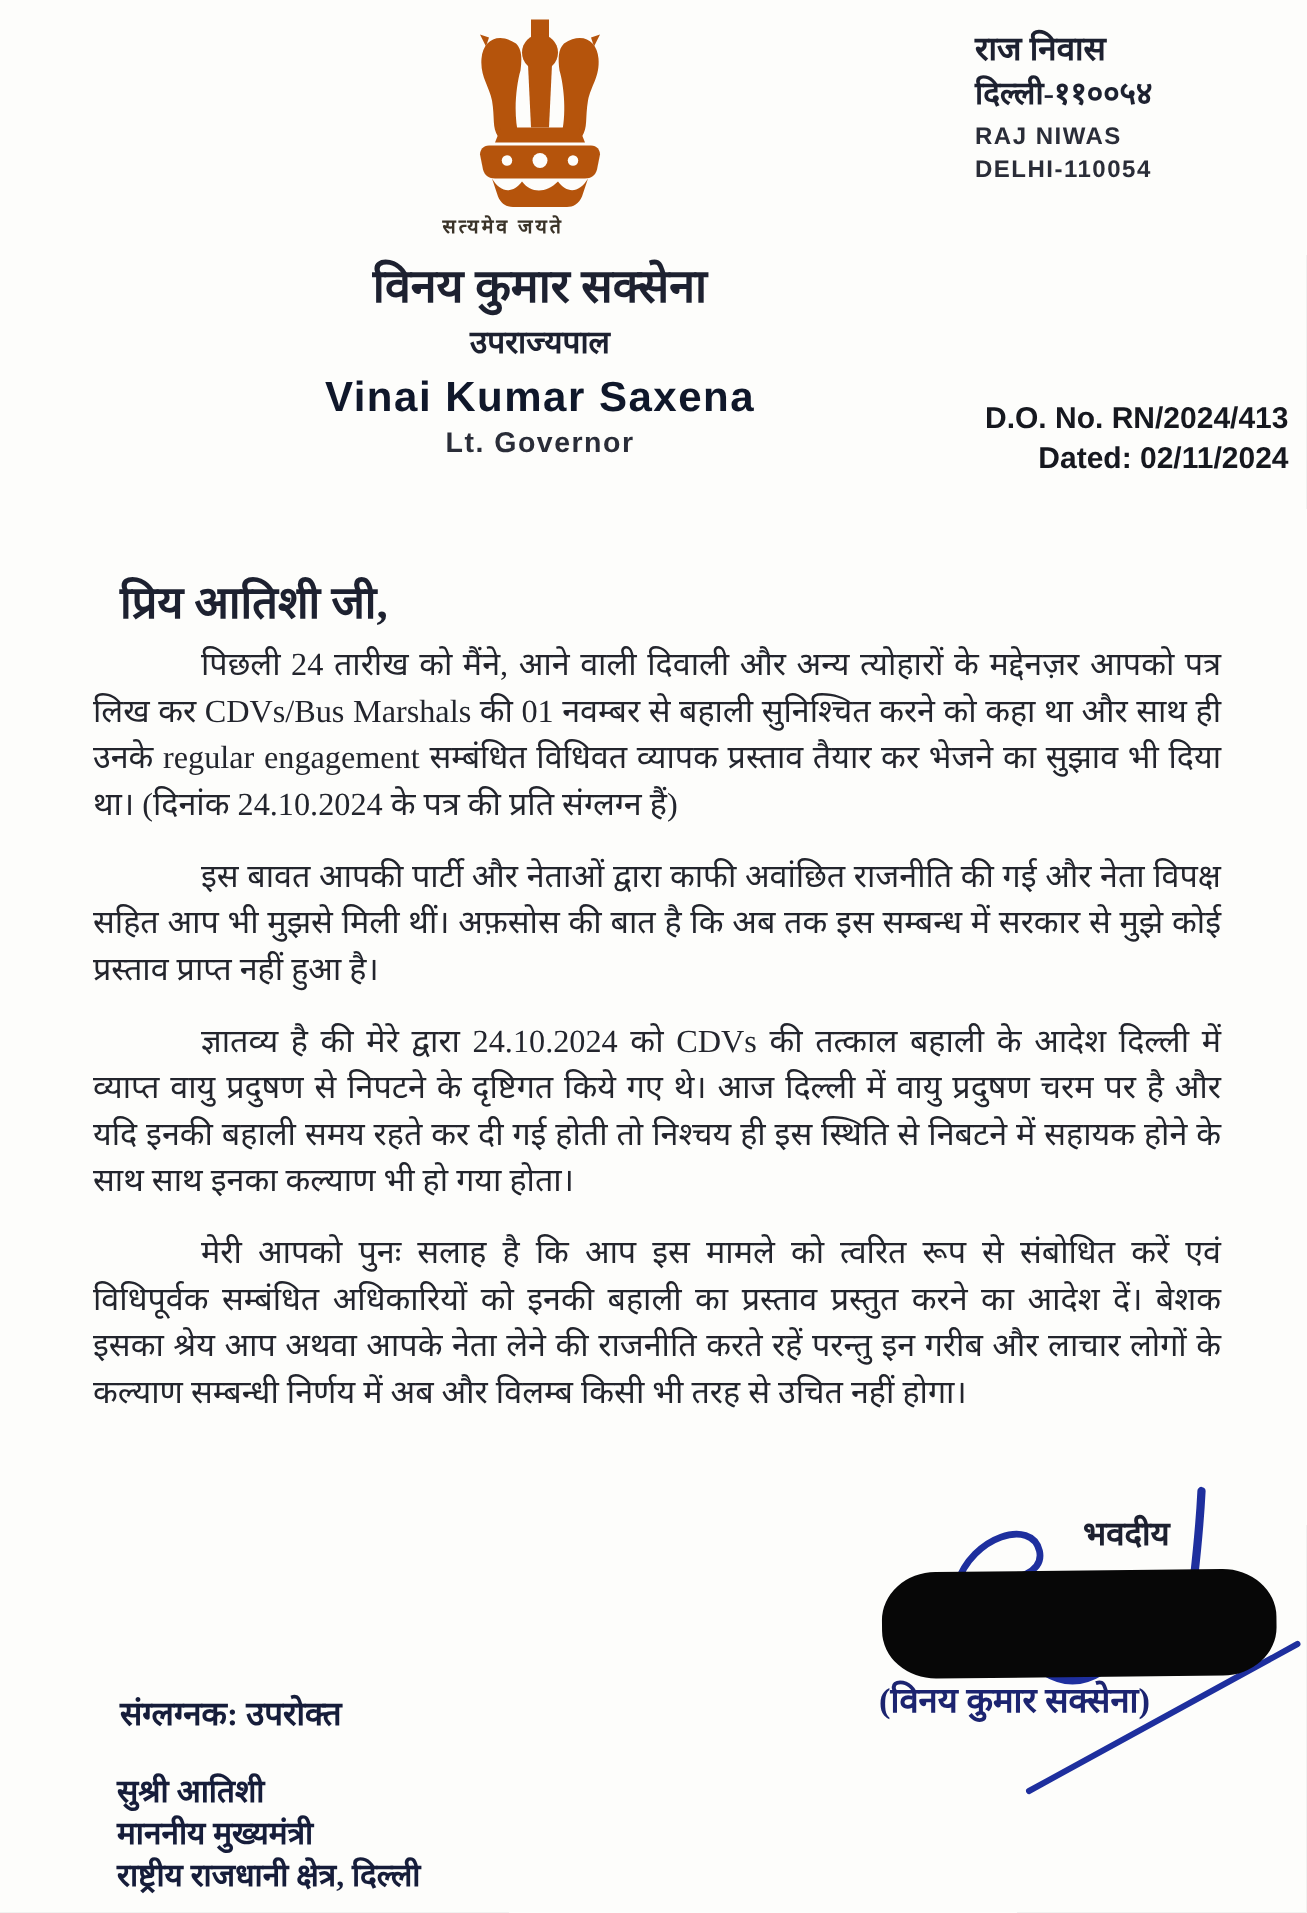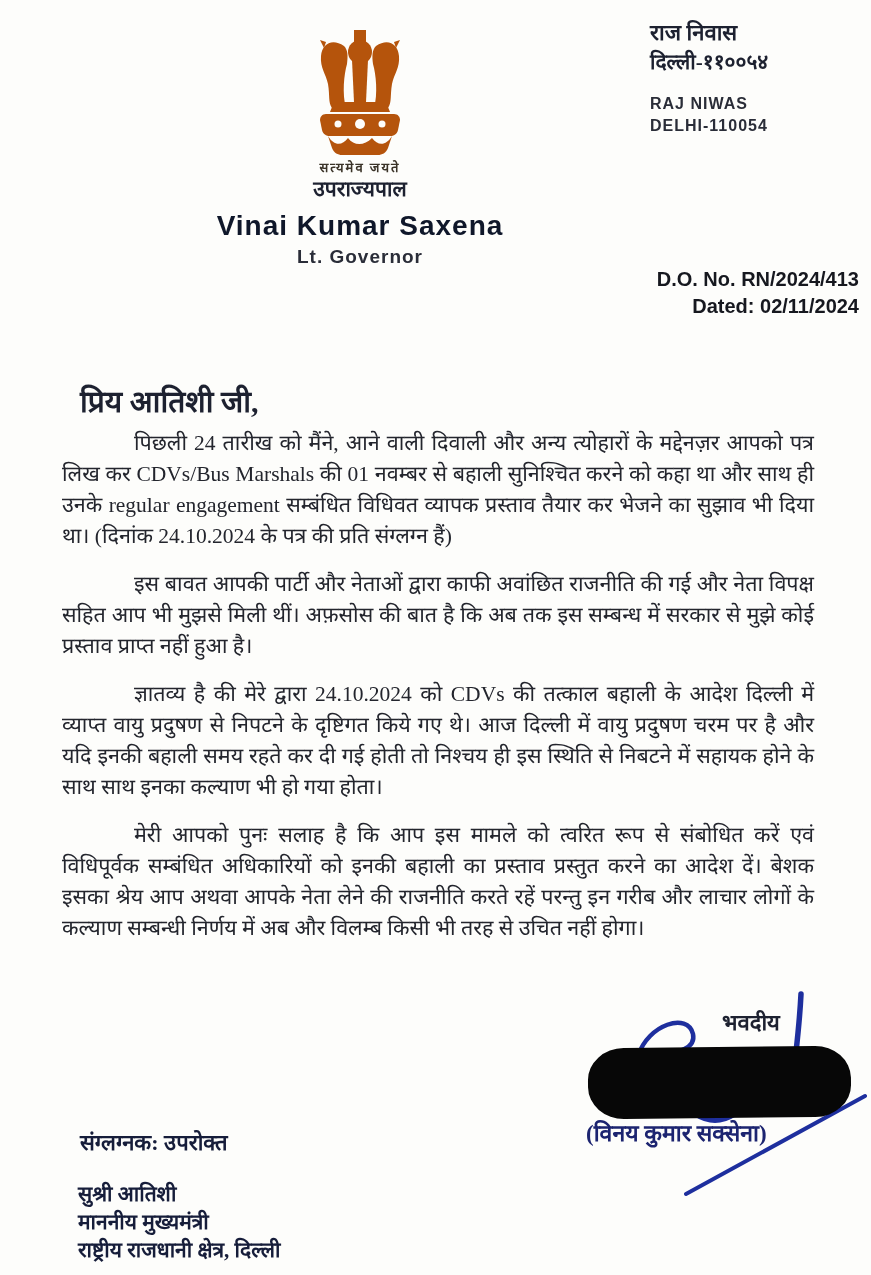--- a/index.html
+++ b/index.html
@@ -7,22 +7,21 @@
     position:relative;
     width:871px;height:1275px;
     margin:0 auto;
     background:#fdfdfb;
     overflow:hidden;
     font-family:"Liberation Serif", serif;
     color:#23252d;
   }
   
   .emblem-block{
-    position:absolute;left:295px;top:24px;width:130px;
-    text-align:center;
+    position:absolute;left:295px;top:7px;width:130px;
   }
   .emblem-block svg{display:block;margin:0 auto;}
   .emblem-motto{
     font-size:13px;font-weight:bold;color:#3a3328;
     letter-spacing:2px;margin-top:2px;
     font-family:"Liberation Serif", serif;
   }
   .name-block{
     position:absolute;left:160px;top:172px;width:400px;
     text-align:center;line-height:1.25;
@@ -40,21 +39,21 @@
   .addr-block{
     position:absolute;left:650px;top:18px;width:212px;
     line-height:1.35;
   }
   .addr-hi1{font-size:22px;font-weight:bold;color:#1d2130;}
   .addr-hi2{font-size:21px;font-weight:bold;color:#1d2130;}
   .addr-en1,.addr-en2{
     font-size:16px;font-weight:bold;color:#2a2d38;
     font-family:"Liberation Sans", sans-serif;letter-spacing:1px;
   }
-  .addr-en1{margin-top:17px;}
+  .addr-en1{margin-top:5px;}
   .ref-block{
     position:absolute;right:12px;top:266px;width:350px;
     text-align:right;line-height:1.35;
     font-family:"Liberation Sans", sans-serif;
     font-weight:bold;font-size:20px;color:#16181f;
   }
   
   .salutation{
     position:absolute;left:80px;top:380px;
     font-size:30px;font-weight:bold;color:#1d2130;
@@ -126,20 +125,21 @@
         <circle cx="46" cy="100" r="5" fill="#fdfdfb"></circle>
         <circle cx="24" cy="100" r="3.5" fill="#fdfdfb"></circle>
         <circle cx="68" cy="100" r="3.5" fill="#fdfdfb"></circle>
       </svg>
     </span>
     <div class="emblem-motto">सत्यमेव जयते</div>
   </div>
 
   
   <div class="name-block">
+    <div class="name-hi">विनय कुमार सक्सेना</div>
     <div class="title-hi">उपराज्यपाल</div>
     <div class="name-en">Vinai Kumar Saxena</div>
     <div class="title-en">Lt. Governor</div>
   </div>
 
   
   <div class="addr-block">
     <div class="addr-hi1">राज निवास</div>
     <div class="addr-hi2">दिल्ली-११००५४</div>
     <div class="addr-en1">RAJ NIWAS</div>

